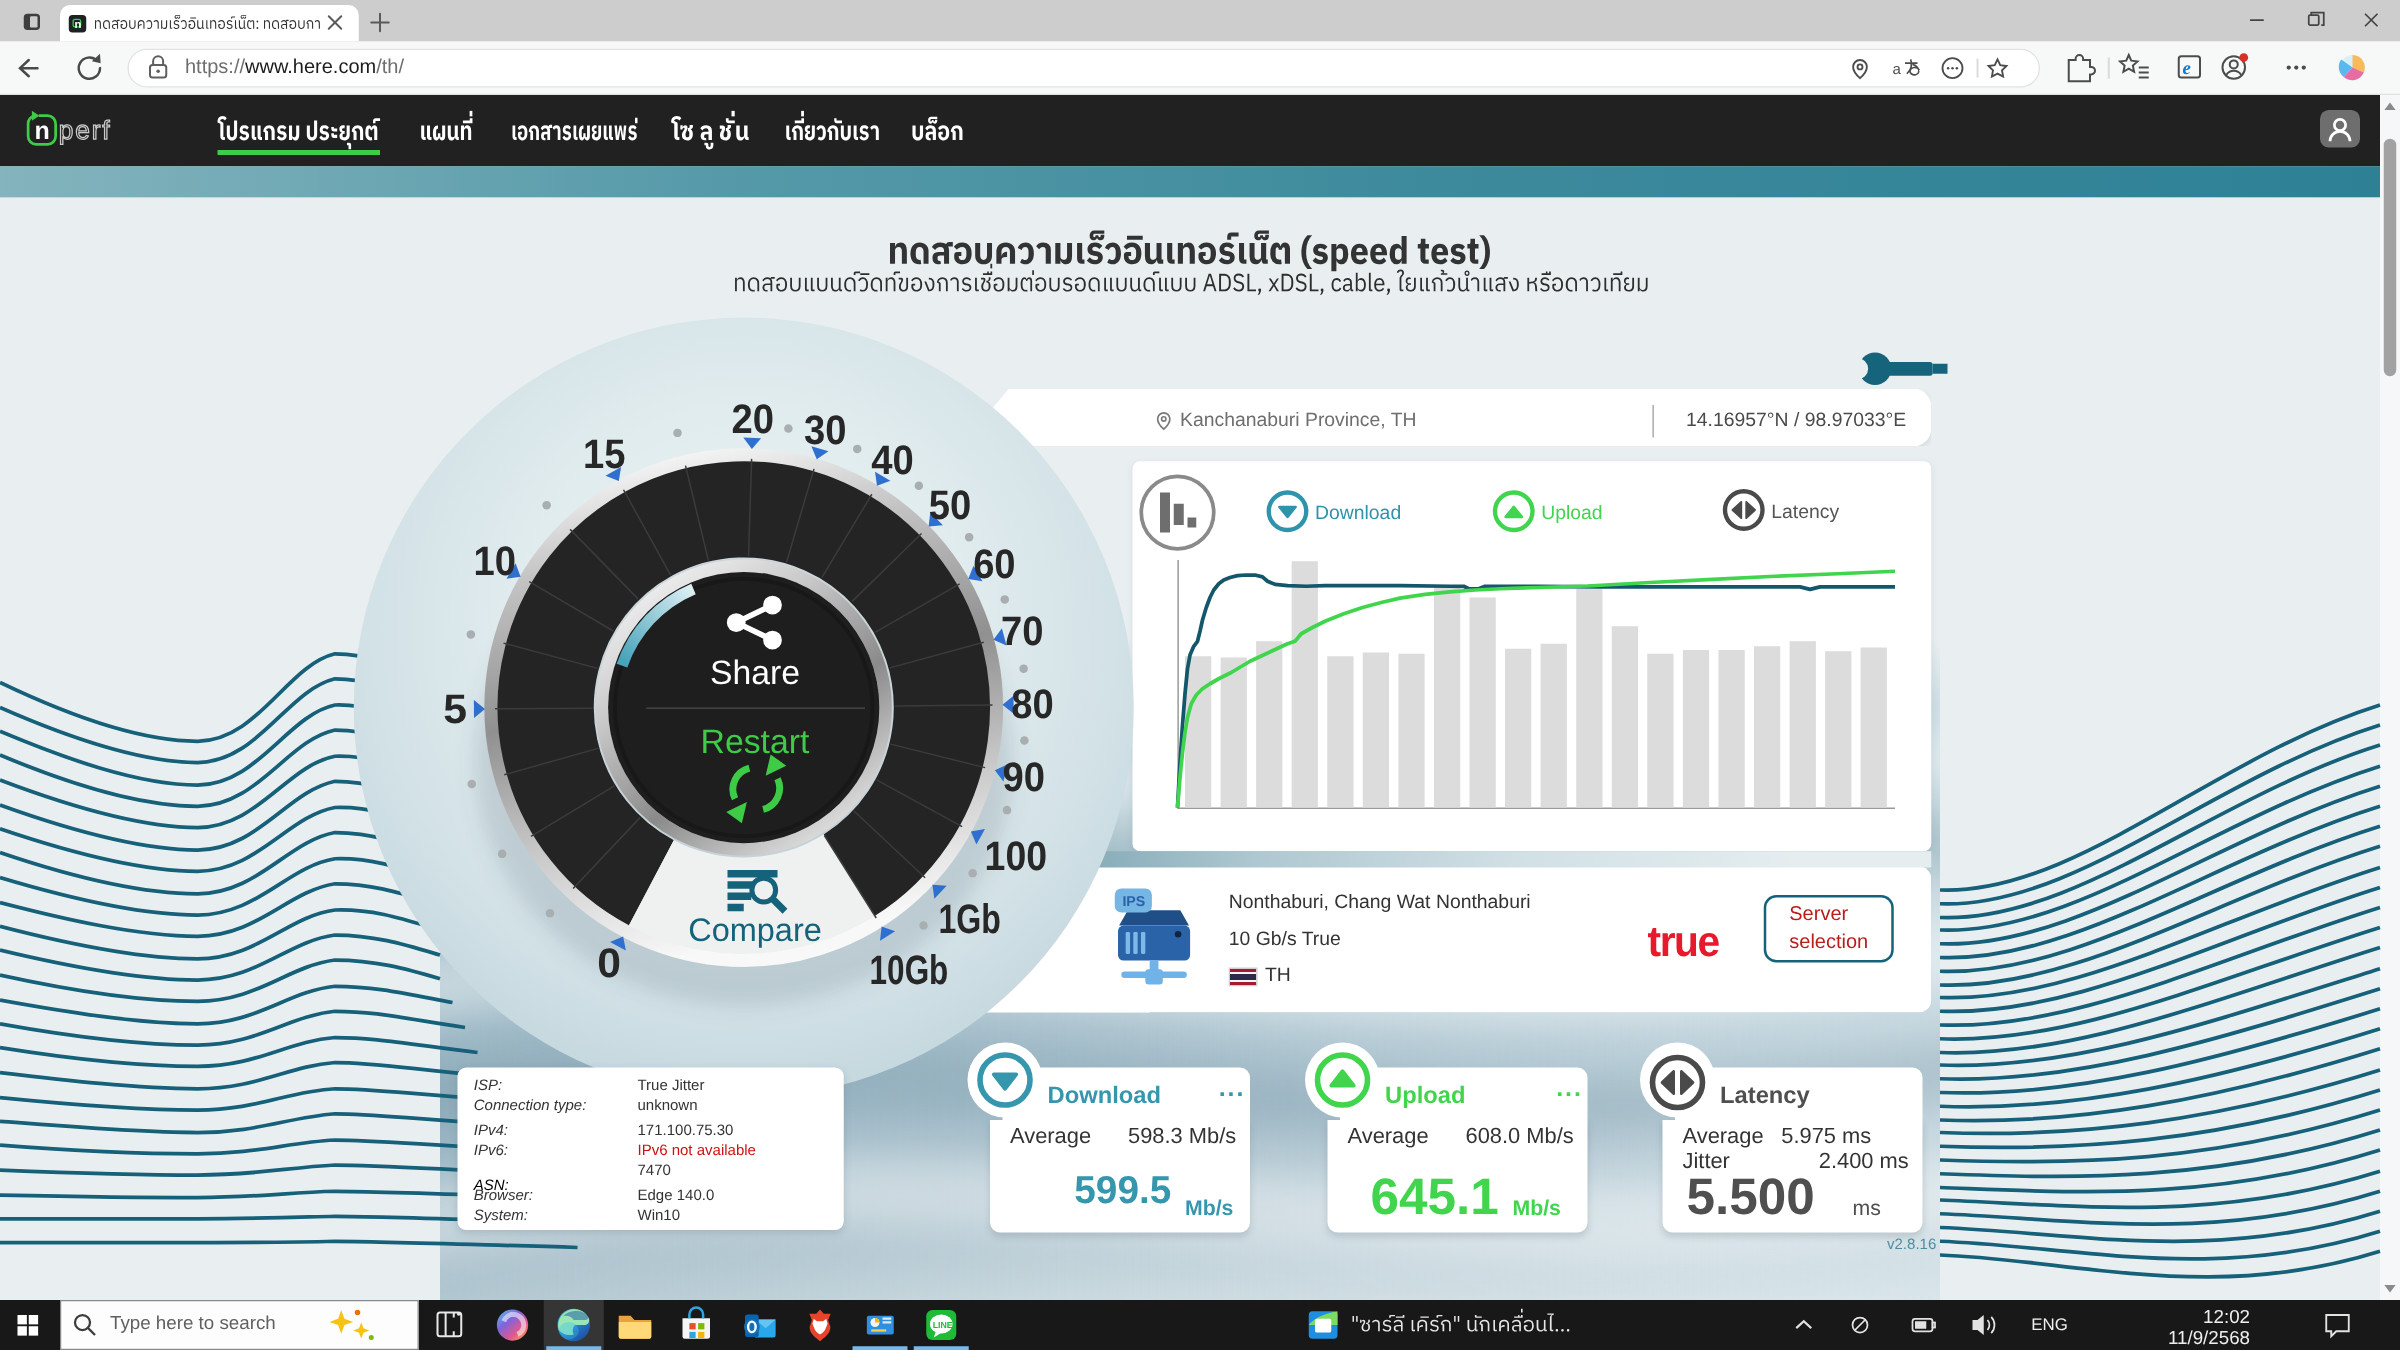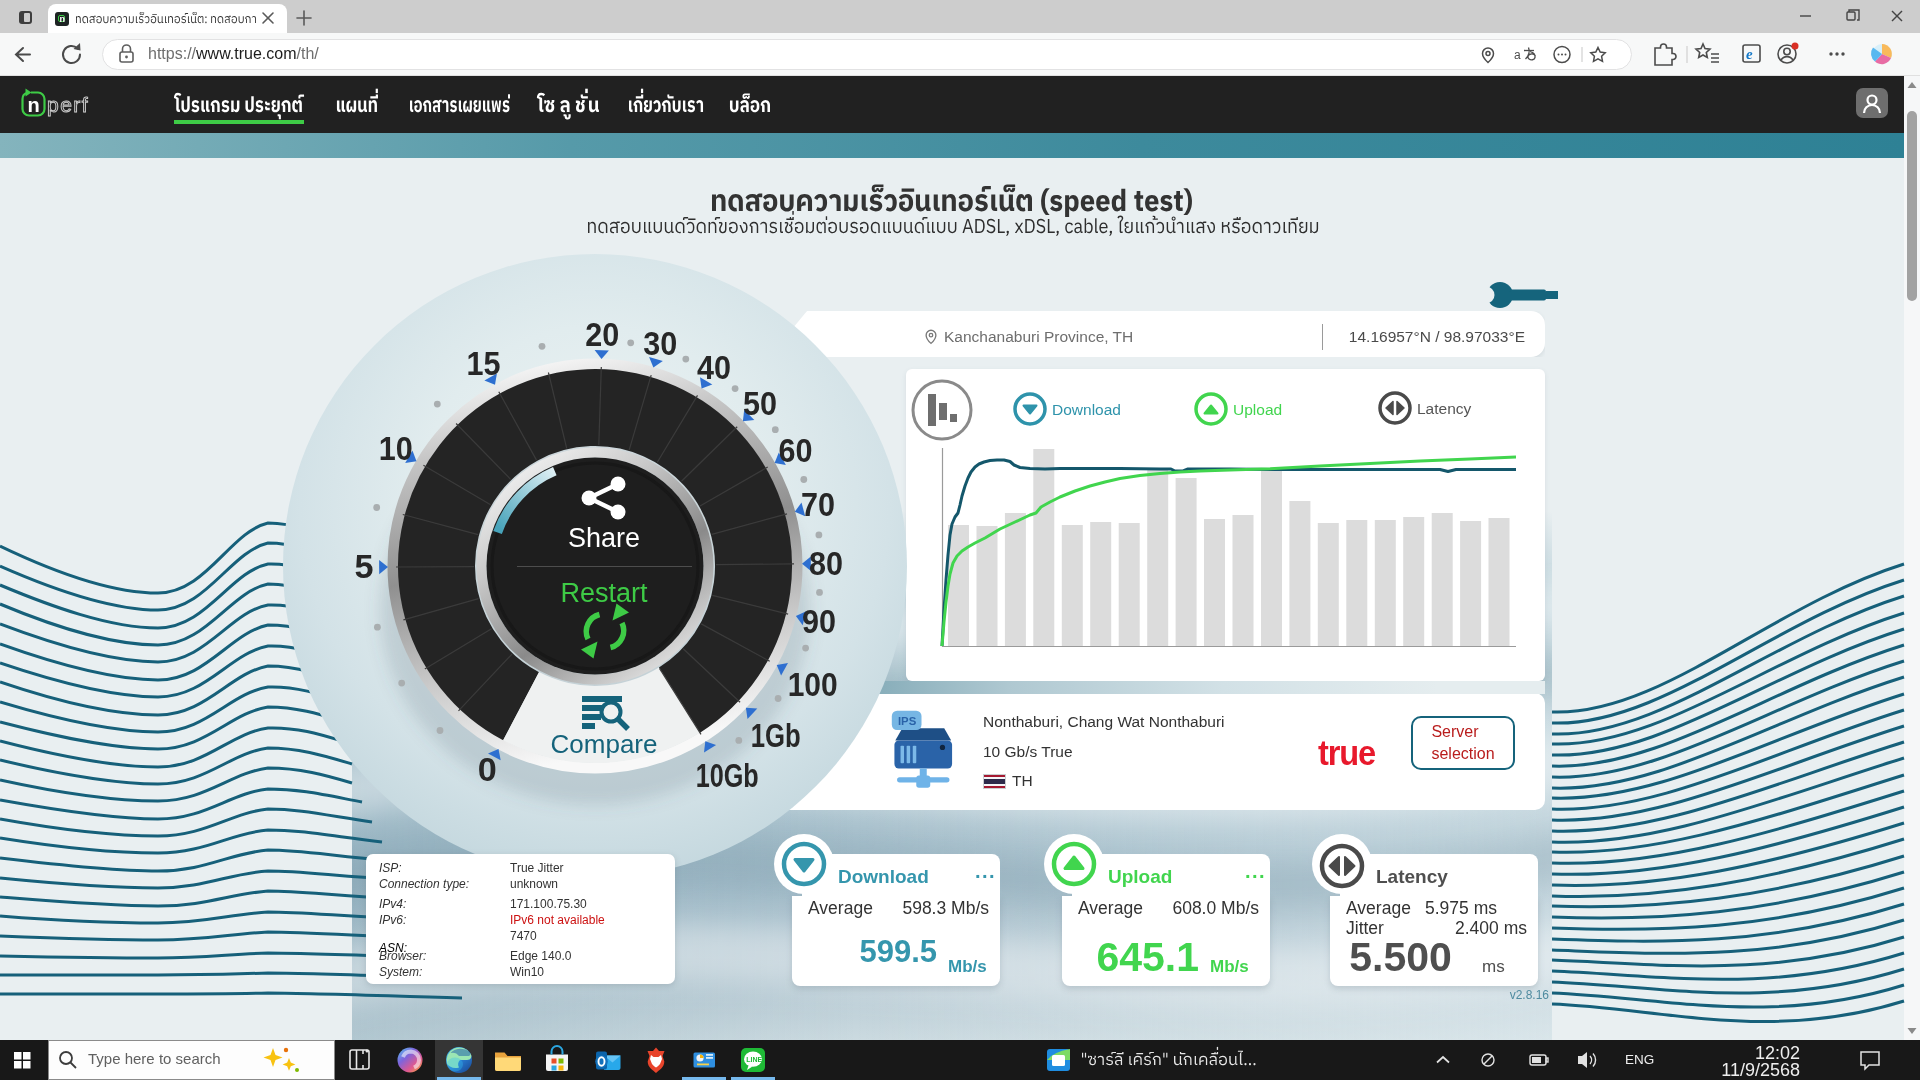--- a/index.html
+++ b/index.html
@@ -39,21 +39,21 @@
     </g>
   </svg>
 <div class="abs" style="left:102px;top:39px;width:1530px;height:31px;background:#fff;border:1px solid #e2e2e3;border-radius:16px"></div>
 <svg class="abs" style="left:110px;top:39px" width="50" height="31" viewBox="0 0 50 31">
 <g stroke="#5f5f5f" stroke-width="1.6" fill="none">
 <rect x="10" y="13" width="13" height="10" rx="2"></rect>
       <path d="M12.5 13 v-3 a4 4 0 0 1 8 0 v3"></path>
 <circle cx="16.5" cy="18" r="1.4" fill="#5f5f5f" stroke="none"></circle>
     </g>
   </svg>
-<div class="abs" style="left:148px;top:45px;font-size:16px;color:#6e6e6e">https://<span style="color:#1c1c1c">www.true.com</span>/th/</div>
+<div class="abs" style="left:148px;top:45px;font-size:16px;color:#6e6e6e">https://<span style="color:#1c1c1c">www.here.com</span>/th/</div>
 <svg class="abs" style="left:1470px;top:39px" width="160" height="31" viewBox="0 0 160 31">
 <g stroke="#4c4c4c" stroke-width="1.5" fill="none">
 <path d="M18 9 a5.5 5.5 0 0 1 5.5 5.5 c0 4 -5.5 9 -5.5 9 s-5.5 -5 -5.5 -9 A5.5 5.5 0 0 1 18 9 Z"></path>
 <circle cx="18" cy="14.5" r="2"></circle>
 <text x="44" y="20" font-size="12" fill="#4c4c4c" stroke="none" font-family="Liberation Sans">a</text>
 <g stroke="#4c4c4c" stroke-width="1.3" fill="none">
         <line x1="54" y1="11.5" x2="64" y2="11.5"></line>
         <path d="M58.5 8.5 c1.5 4 .5 8 -3 11.5 M60 12.5 c3.5 1 5.5 3.5 5 6 c-.5 2.5 -4 3 -6 1.5 c-2 -1.5 -1 -4.5 2 -5 c2 -.4 3.5 .5 4.5 2"></path>
       </g>
 <circle cx="92" cy="15.5" r="8"></circle>
@@ -545,21 +545,21 @@
 <circle cx="10" cy="12" r="6"></circle>
       <path d="M6 16 l8 -8"></path>
 <rect x="52" y="7" width="16" height="10" rx="2"></rect>
       <rect x="68" y="10" width="2" height="4"></rect>
       <rect x="54" y="9" width="9" height="6" fill="#e2e2e2" stroke="none"></rect>
 <path d="M100 8 v8 h4 l5 4 v-16 l-5 4 Z" fill="#e2e2e2" stroke="none"></path>
 <path d="M112 8 a6 6 0 0 1 0 8 M115 5.5 a9.5 9.5 0 0 1 0 13"></path>
 </g>
   </svg>
 <div class="abs" style="left:1625px;top:1052px;color:#eee;font-size:13.5px">ENG</div>
-<div class="abs" style="left:1700px;top:1045px;width:100px;text-align:right;color:#eee;font-size:18px;line-height:17px">12:02<br>11/9/2568</div>
+<div class="abs" style="left:1700px;top:1045px;width:100px;text-align:right;color:#eee;font-size:15px;line-height:17px">12:02<br>11/9/2568</div>
 <svg class="abs" style="left:1855px;top:1048px" width="30" height="24" viewBox="0 0 30 24">
 <path d="M6 4 h18 v13 h-10 l-4 4 v-4 h-4 Z" fill="none" stroke="#e2e2e2" stroke-width="1.5"></path>
   </svg>
 <svg class="abs" style="left:0px;top:0px;pointer-events:none" width="1920" height="1080">
     <g transform="translate(710.1,211.0) scale(0.9119,1)">
       <path d="M2.1 -16.6 L6.5 -16.6 L6.5 -13.8 L6.7 -13.8 Q6.9 -14.5 7.3 -15.0 Q7.6 -15.6 8.2 -16.0 Q8.8 -16.5 9.6 -16.7 Q10.4 -17.0 11.5 -17.0 Q14.2 -17.0 15.6 -15.3 Q16.9 -13.6 16.9 -10.4 L16.9 0.0 L12.5 0.0 L12.5 -10.0 Q12.5 -11.7 11.8 -12.5 Q11.2 -13.4 9.7 -13.4 Q9.1 -13.4 8.5 -13.2 Q7.9 -13.0 7.5 -12.7 Q7.0 -12.4 6.8 -11.9 Q6.5 -11.4 6.5 -10.8 L6.5 0.0 L2.1 0.0 L2.1 -16.6 Z M27.4 0.4 Q25.7 0.4 24.3 -0.2 Q22.9 -0.8 22.0 -1.9 Q21.0 -3.1 20.5 -4.7 Q20.0 -6.3 20.0 -8.3 Q20.0 -10.3 20.6 -11.9 Q21.1 -13.5 22.2 -14.6 Q23.3 -15.8 24.8 -16.4 Q26.3 -17.0 28.1 -17.0 Q29.9 -17.0 31.3 -16.5 Q32.8 -16.0 33.8 -15.1 Q34.8 -14.1 35.4 -12.8 Q35.9 -11.5 35.9 -9.8 L35.9 0.0 L31.5 0.0 L31.5 -9.6 Q31.5 -11.5 30.6 -12.5 Q29.7 -13.5 28.1 -13.5 Q26.5 -13.5 25.6 -12.4 Q24.7 -11.3 24.7 -9.4 L24.7 -7.2 Q24.7 -3.1 28.0 -3.1 Q28.3 -3.1 28.5 -3.2 Q28.7 -3.2 28.9 -3.2 L29.5 0.2 Q29.0 0.3 28.4 0.3 Q27.8 0.4 27.4 0.4 Z M44.5 0.3 Q42.1 0.3 40.7 -0.9 Q39.3 -2.1 39.3 -4.6 Q39.3 -6.9 40.6 -8.2 Q42.0 -9.5 44.5 -9.5 L49.5 -9.5 L49.5 -10.4 Q49.5 -11.9 48.7 -12.7 Q47.9 -13.5 46.1 -13.5 Q45.2 -13.5 44.5 -13.3 Q43.9 -13.0 43.3 -12.7 Q42.8 -12.4 42.4 -11.9 Q42.0 -11.5 41.6 -11.0 L38.8 -13.5 Q40.0 -15.1 41.7 -16.0 Q43.4 -17.0 46.4 -17.0 Q49.5 -17.0 51.4 -15.8 Q51.6 -16.6 52.3 -17.1 Q52.9 -17.5 53.9 -17.5 L57.2 -17.5 L57.2 -13.8 L53.2 -13.8 L53.2 -13.7 Q53.9 -12.4 53.9 -10.5 L53.9 0.0 L49.5 0.0 L49.5 -6.7 L46.1 -6.7 Q43.8 -6.7 43.8 -4.8 L43.8 -4.3 Q43.8 -3.3 44.2 -2.8 Q44.7 -2.2 45.7 -2.2 Q45.8 -2.2 46.0 -2.2 Q46.2 -2.2 46.4 -2.3 L46.7 0.1 Q46.5 0.1 46.3 0.2 Q46.0 0.2 45.7 0.3 Q45.4 0.3 45.1 0.3 Q44.8 0.3 44.5 0.3 Z M65.7 0.4 Q64.1 0.4 62.8 -0.1 Q61.4 -0.5 60.5 -1.3 Q59.5 -2.0 58.9 -3.1 Q58.4 -4.1 58.4 -5.4 L58.4 -6.9 Q58.4 -8.1 59.1 -8.8 Q59.7 -9.5 61.1 -9.5 L64.7 -9.5 L64.7 -6.3 L62.4 -6.3 L62.4 -5.8 Q62.4 -4.4 63.3 -3.7 Q64.2 -3.0 65.9 -3.0 Q67.4 -3.0 68.2 -4.1 Q69.1 -5.1 69.1 -6.9 L69.1 -9.7 Q69.1 -11.5 68.1 -12.5 Q67.1 -13.5 65.4 -13.5 Q64.6 -13.5 63.8 -13.3 Q63.1 -13.0 62.5 -12.7 Q61.9 -12.4 61.5 -12.0 Q61.0 -11.6 60.8 -11.2 L58.1 -13.6 Q59.0 -15.0 60.9 -16.0 Q62.8 -17.0 65.6 -17.0 Q67.5 -17.0 69.0 -16.4 Q70.5 -15.8 71.5 -14.7 Q72.6 -13.6 73.2 -12.0 Q73.7 -10.3 73.7 -8.3 Q73.7 -6.3 73.2 -4.7 Q72.6 -3.1 71.6 -1.9 Q70.6 -0.8 69.1 -0.2 Q67.6 0.4 65.7 0.4 Z M84.2 0.4 Q82.5 0.4 81.1 -0.1 Q79.7 -0.6 78.8 -1.5 Q77.8 -2.3 77.3 -3.6 Q76.8 -4.9 76.8 -6.4 L76.8 -16.6 L81.2 -16.6 L81.2 -6.6 Q81.2 -5.0 82.0 -4.0 Q82.8 -3.1 84.2 -3.1 Q85.6 -3.1 86.4 -4.0 Q87.2 -5.0 87.2 -6.6 L87.2 -16.6 L91.6 -16.6 L91.6 -6.4 Q91.6 -4.9 91.1 -3.6 Q90.6 -2.3 89.7 -1.5 Q88.7 -0.6 87.3 -0.1 Q85.9 0.4 84.2 0.4 Z M95.4 -9.9 Q95.4 -11.5 96.0 -12.8 Q96.6 -14.1 97.6 -15.1 Q98.7 -16.0 100.2 -16.5 Q101.7 -17.0 103.6 -17.0 Q105.5 -17.0 107.0 -16.5 Q108.5 -16.0 109.6 -15.1 Q110.6 -14.1 111.2 -12.8 Q111.8 -11.5 111.8 -9.9 L111.8 0.0 L107.3 0.0 L107.3 -9.7 Q107.3 -11.5 106.3 -12.5 Q105.3 -13.5 103.6 -13.5 Q101.9 -13.5 100.9 -12.5 Q99.9 -11.5 99.9 -9.7 L99.9 -6.1 L100.0 -6.1 Q100.1 -6.8 100.4 -7.4 Q100.7 -8.0 101.2 -8.5 Q101.7 -9.0 102.4 -9.3 Q103.1 -9.6 104.0 -9.6 L104.8 -9.6 L104.8 -5.4 L103.7 -5.4 Q101.8 -5.4 100.8 -4.9 Q99.9 -4.4 99.9 -3.0 L99.9 0.0 L95.4 0.0 L95.4 -9.9 Z M121.0 0.4 Q119.6 0.4 118.3 0.0 Q117.1 -0.3 116.2 -1.0 L117.8 -4.1 Q118.3 -3.8 119.0 -3.5 Q119.7 -3.1 120.7 -3.1 Q122.2 -3.1 122.9 -4.1 Q123.6 -5.1 123.6 -6.8 L123.6 -9.8 Q123.6 -11.5 122.9 -12.5 Q122.2 -13.5 120.8 -13.5 Q119.5 -13.5 118.7 -12.8 Q118.0 -12.1 117.7 -11.1 L114.1 -12.7 Q114.9 -14.7 116.6 -15.8 Q118.4 -17.0 121.0 -17.0 Q122.7 -17.0 124.1 -16.4 Q125.5 -15.8 126.4 -14.6 Q127.3 -13.5 127.8 -11.9 Q128.3 -10.3 128.3 -8.3 Q128.3 -6.4 127.8 -4.7 Q127.3 -3.1 126.4 -2.0 Q125.5 -0.9 124.1 -0.3 Q122.7 0.4 121.0 0.4 Z M138.7 -11.0 Q138.7 -12.2 138.1 -12.8 Q137.6 -13.5 136.2 -13.5 Q134.9 -13.5 134.2 -12.9 Q133.4 -12.4 132.9 -11.6 L130.3 -14.0 Q131.2 -15.4 132.6 -16.2 Q134.1 -17.0 136.5 -17.0 Q139.8 -17.0 141.5 -15.5 Q143.2 -14.0 143.2 -11.2 L143.2 0.0 L138.7 0.0 L138.7 -11.0 Z M156.5 0.4 Q155.4 0.4 154.6 0.1 Q153.8 -0.2 153.3 -0.6 Q152.7 -1.1 152.3 -1.6 Q151.9 -2.2 151.7 -2.8 L151.6 -2.8 L151.6 0.0 L147.1 0.0 L147.1 -16.6 L151.6 -16.6 L151.6 -5.8 Q151.6 -5.2 151.8 -4.7 Q152.1 -4.2 152.5 -3.9 Q153.0 -3.6 153.5 -3.4 Q154.1 -3.2 154.6 -3.2 Q155.5 -3.2 156.0 -3.5 Q156.6 -3.8 156.9 -4.2 Q157.2 -4.7 157.3 -5.3 Q157.4 -5.9 157.4 -6.6 L157.4 -16.6 L161.8 -16.6 L161.8 -6.2 Q161.8 -3.0 160.5 -1.3 Q159.1 0.4 156.5 0.4 Z M170.6 0.0 Q168.4 0.0 167.3 -1.1 Q166.2 -2.2 166.2 -4.3 L166.2 -16.6 L170.7 -16.6 L170.7 -3.4 L172.7 -3.4 L172.7 0.0 L170.6 0.0 Z M181.7 0.4 Q179.3 0.4 177.7 -0.4 Q176.0 -1.2 174.7 -2.6 L177.4 -5.2 Q178.3 -4.2 179.4 -3.6 Q180.5 -3.1 181.9 -3.1 Q183.3 -3.1 184.0 -3.5 Q184.6 -4.0 184.6 -4.7 Q184.6 -5.5 184.1 -5.8 Q183.6 -6.1 182.7 -6.3 L181.0 -6.5 Q178.3 -6.8 176.8 -8.1 Q175.3 -9.3 175.3 -11.6 Q175.3 -12.8 175.8 -13.8 Q176.3 -14.8 177.1 -15.5 Q178.0 -16.2 179.2 -16.6 Q180.4 -17.0 181.8 -17.0 Q183.0 -17.0 184.0 -16.8 Q184.9 -16.6 185.7 -16.3 Q186.5 -16.0 187.2 -15.5 Q187.8 -15.0 188.5 -14.4 L185.8 -11.8 Q185.1 -12.6 184.1 -13.1 Q183.0 -13.6 181.9 -13.6 Q180.7 -13.6 180.1 -13.1 Q179.5 -12.7 179.5 -11.9 Q179.5 -11.2 180.0 -10.8 Q180.4 -10.3 181.6 -10.2 L183.3 -10.0 Q184.6 -9.8 185.6 -9.4 Q186.6 -9.1 187.3 -8.5 Q188.0 -7.9 188.4 -7.0 Q188.8 -6.2 188.8 -5.0 Q188.8 -3.9 188.2 -2.9 Q187.7 -1.9 186.8 -1.2 Q185.9 -0.4 184.6 -0.0 Q183.3 0.4 181.7 0.4 Z M180.6 -18.8 Q179.0 -18.8 178.1 -19.8 Q177.2 -20.8 177.2 -22.5 Q177.2 -24.4 178.3 -25.5 Q179.4 -26.6 181.4 -26.6 L190.1 -26.6 L190.1 -24.0 L181.5 -24.0 Q181.0 -24.0 180.7 -23.6 Q180.4 -23.2 180.4 -22.6 Q180.4 -22.0 180.6 -21.6 Q180.9 -21.3 181.4 -21.3 Q181.7 -21.3 181.9 -21.4 Q182.1 -21.6 182.2 -21.8 Q182.3 -22.1 182.4 -22.3 Q182.4 -22.6 182.4 -22.9 L184.8 -22.9 Q184.8 -22.3 185.1 -21.8 Q185.3 -21.3 185.9 -21.3 Q186.3 -21.3 186.6 -21.6 Q186.9 -21.9 186.9 -22.5 L186.9 -23.3 L190.1 -23.3 L190.1 -22.2 Q190.1 -20.6 189.2 -19.7 Q188.3 -18.8 186.7 -18.8 Q186.3 -18.8 185.8 -18.9 Q185.4 -19.0 185.0 -19.2 Q184.6 -19.4 184.2 -19.8 Q183.9 -20.2 183.7 -20.7 L183.6 -20.7 Q183.2 -19.6 182.4 -19.2 Q181.6 -18.8 180.6 -18.8 Z M197.4 0.4 Q196.0 0.4 194.8 0.0 Q193.6 -0.3 192.6 -1.0 L194.3 -4.1 Q194.8 -3.8 195.4 -3.5 Q196.1 -3.1 197.2 -3.1 Q198.6 -3.1 199.3 -4.1 Q200.1 -5.1 200.1 -6.8 L200.1 -9.8 Q200.1 -11.5 199.3 -12.5 Q198.6 -13.5 197.2 -13.5 Q195.9 -13.5 195.2 -12.8 Q194.4 -12.1 194.2 -11.1 L190.6 -12.7 Q191.3 -14.7 193.1 -15.8 Q194.8 -17.0 197.4 -17.0 Q199.2 -17.0 200.5 -16.4 Q201.9 -15.8 202.8 -14.6 Q203.8 -13.5 204.2 -11.9 Q204.7 -10.3 204.7 -8.3 Q204.7 -6.4 204.2 -4.7 Q203.8 -3.1 202.8 -2.0 Q201.9 -0.9 200.5 -0.3 Q199.2 0.4 197.4 0.4 Z M214.6 0.4 Q213.1 0.4 211.7 -0.1 Q210.4 -0.5 209.4 -1.3 Q208.4 -2.0 207.9 -3.1 Q207.3 -4.1 207.3 -5.4 L207.3 -6.9 Q207.3 -8.1 208.0 -8.8 Q208.6 -9.5 210.0 -9.5 L213.6 -9.5 L213.6 -6.3 L211.3 -6.3 L211.3 -5.8 Q211.3 -4.4 212.2 -3.7 Q213.1 -3.0 214.8 -3.0 Q216.3 -3.0 217.2 -4.1 Q218.0 -5.1 218.0 -6.9 L218.0 -9.7 Q218.0 -11.5 217.0 -12.5 Q216.1 -13.5 214.3 -13.5 Q213.5 -13.5 212.7 -13.3 Q212.0 -13.0 211.4 -12.7 Q210.8 -12.4 210.4 -12.0 Q210.0 -11.6 209.7 -11.2 L207.0 -13.6 Q208.0 -15.0 209.8 -16.0 Q211.7 -17.0 214.5 -17.0 Q216.4 -17.0 217.9 -16.4 Q219.4 -15.8 220.5 -14.7 Q221.5 -13.6 222.1 -12.0 Q222.6 -10.3 222.6 -8.3 Q222.6 -6.3 222.1 -4.7 Q221.5 -3.1 220.5 -1.9 Q219.5 -0.8 218.0 -0.2 Q216.5 0.4 214.6 0.4 Z M210.0 -22.4 L223.8 -22.4 L223.8 -19.2 L210.0 -19.2 L210.0 -22.4 Z M231.0 0.4 Q228.4 0.4 227.1 -1.3 Q225.7 -3.0 225.7 -6.2 L225.7 -16.6 L230.2 -16.6 L230.2 -6.6 Q230.2 -5.8 230.3 -5.2 Q230.4 -4.6 230.7 -4.2 Q231.0 -3.8 231.5 -3.5 Q232.1 -3.2 232.8 -3.2 Q233.4 -3.2 233.9 -3.4 Q234.5 -3.6 234.9 -3.9 Q235.3 -4.2 235.6 -4.7 Q235.9 -5.2 235.9 -5.8 L235.9 -16.6 L240.3 -16.6 L240.3 -3.4 L241.8 -3.4 L241.8 0.0 L239.1 0.0 Q236.4 0.0 236.3 -3.1 L236.1 -3.1 Q235.9 -2.4 235.5 -1.8 Q235.1 -1.2 234.4 -0.7 Q233.8 -0.2 233.0 0.1 Q232.1 0.4 231.0 0.4 Z M249.7 0.0 Q247.4 0.0 246.3 -1.1 Q245.2 -2.2 245.2 -4.3 L245.2 -16.6 L249.7 -16.6 L249.7 -3.4 L251.8 -3.4 L251.8 0.0 L249.7 0.0 Z M254.6 -16.6 L259.1 -16.6 L259.1 -13.8 L259.2 -13.8 Q259.4 -14.5 259.8 -15.0 Q260.2 -15.6 260.8 -16.0 Q261.4 -16.5 262.2 -16.7 Q263.0 -17.0 264.1 -17.0 Q266.7 -17.0 268.1 -15.3 Q269.5 -13.6 269.5 -10.4 L269.5 0.0 L265.0 0.0 L265.0 -10.0 Q265.0 -11.7 264.4 -12.5 Q263.7 -13.4 262.2 -13.4 Q261.6 -13.4 261.0 -13.2 Q260.5 -13.0 260.0 -12.7 Q259.6 -12.4 259.3 -11.9 Q259.1 -11.4 259.1 -10.8 L259.1 0.0 L254.6 0.0 L254.6 -16.6 Z M280.1 0.4 Q278.5 0.4 277.1 -0.1 Q275.8 -0.5 274.8 -1.3 Q273.8 -2.0 273.3 -3.1 Q272.7 -4.1 272.7 -5.4 L272.7 -6.9 Q272.7 -8.1 273.4 -8.8 Q274.1 -9.5 275.4 -9.5 L279.0 -9.5 L279.0 -6.3 L276.7 -6.3 L276.7 -5.8 Q276.7 -4.4 277.6 -3.7 Q278.5 -3.0 280.2 -3.0 Q281.8 -3.0 282.6 -4.1 Q283.4 -5.1 283.4 -6.9 L283.4 -9.7 Q283.4 -11.5 282.4 -12.5 Q281.5 -13.5 279.7 -13.5 Q278.9 -13.5 278.2 -13.3 Q277.4 -13.0 276.9 -12.7 Q276.3 -12.4 275.8 -12.0 Q275.4 -11.6 275.2 -11.2 L272.5 -13.6 Q273.4 -15.0 275.3 -16.0 Q277.1 -17.0 279.9 -17.0 Q281.8 -17.0 283.3 -16.4 Q284.8 -15.8 285.9 -14.7 Q286.9 -13.6 287.5 -12.0 Q288.1 -10.3 288.1 -8.3 Q288.1 -6.3 287.5 -4.7 Q287.0 -3.1 285.9 -1.9 Q284.9 -0.8 283.4 -0.2 Q281.9 0.4 280.1 0.4 Z M297.5 0.4 Q295.1 0.4 293.4 -0.4 Q291.7 -1.2 290.5 -2.6 L293.2 -5.2 Q294.0 -4.2 295.2 -3.6 Q296.3 -3.1 297.7 -3.1 Q299.1 -3.1 299.7 -3.5 Q300.3 -4.0 300.3 -4.7 Q300.3 -5.5 299.8 -5.8 Q299.3 -6.1 298.4 -6.3 L296.7 -6.5 Q294.0 -6.8 292.5 -8.1 Q291.1 -9.3 291.1 -11.6 Q291.1 -12.8 291.6 -13.8 Q292.0 -14.8 292.9 -15.5 Q293.7 -16.2 294.9 -16.6 Q296.1 -17.0 297.5 -17.0 Q298.7 -17.0 299.7 -16.8 Q300.7 -16.6 301.5 -16.3 Q302.2 -16.0 302.9 -15.5 Q303.6 -15.0 304.2 -14.4 L301.6 -11.8 Q300.9 -12.6 299.8 -13.1 Q298.8 -13.6 297.6 -13.6 Q296.4 -13.6 295.8 -13.1 Q295.3 -12.7 295.3 -11.9 Q295.3 -11.2 295.7 -10.8 Q296.2 -10.3 297.3 -10.2 L299.0 -10.0 Q300.3 -9.8 301.3 -9.4 Q302.3 -9.1 303.0 -8.5 Q303.7 -7.9 304.1 -7.0 Q304.5 -6.2 304.5 -5.0 Q304.5 -3.9 304.0 -2.9 Q303.5 -1.9 302.6 -1.2 Q301.6 -0.4 300.3 -0.0 Q299.0 0.4 297.5 0.4 Z M297.9 -21.6 Q297.9 -23.3 298.8 -24.2 Q299.8 -25.1 301.7 -25.1 L307.9 -25.1 L307.9 -21.8 L301.4 -21.8 L301.4 -19.2 L297.9 -19.2 L297.9 -21.6 Z M312.7 0.0 Q310.4 0.0 309.4 -1.1 Q308.3 -2.2 308.3 -4.3 L308.3 -16.6 L312.7 -16.6 L312.7 -3.4 L314.8 -3.4 L314.8 0.0 L312.7 0.0 Z M322.7 0.4 Q320.2 0.4 318.8 -1.3 Q317.5 -3.0 317.5 -6.2 L317.5 -16.6 L321.9 -16.6 L321.9 -6.6 Q321.9 -5.8 322.0 -5.2 Q322.2 -4.6 322.5 -4.2 Q322.8 -3.8 323.3 -3.5 Q323.8 -3.2 324.6 -3.2 Q325.1 -3.2 325.7 -3.4 Q326.2 -3.6 326.7 -3.9 Q327.1 -4.2 327.4 -4.7 Q327.6 -5.2 327.6 -5.8 L327.6 -16.6 L332.1 -16.6 L332.1 -3.4 L333.5 -3.4 L333.5 0.0 L330.9 0.0 Q328.2 0.0 328.1 -3.1 L327.9 -3.1 Q327.6 -2.4 327.2 -1.8 Q326.8 -1.2 326.2 -0.7 Q325.6 -0.2 324.7 0.1 Q323.9 0.4 322.7 0.4 Z M325.0 -18.8 Q323.5 -18.8 322.5 -19.8 Q321.6 -20.8 321.6 -22.5 Q321.6 -24.4 322.7 -25.5 Q323.9 -26.6 325.9 -26.6 L334.5 -26.6 L334.5 -24.0 L326.0 -24.0 Q325.4 -24.0 325.1 -23.6 Q324.8 -23.2 324.8 -22.6 Q324.8 -22.0 325.1 -21.6 Q325.3 -21.3 325.8 -21.3 Q326.2 -21.3 326.4 -21.4 Q326.6 -21.6 326.7 -21.8 Q326.8 -22.1 326.8 -22.3 Q326.9 -22.6 326.9 -22.9 L329.2 -22.9 Q329.3 -22.3 329.5 -21.8 Q329.8 -21.3 330.4 -21.3 Q330.8 -21.3 331.0 -21.6 Q331.3 -21.9 331.3 -22.5 L331.3 -23.3 L334.5 -23.3 L334.5 -22.2 Q334.5 -20.6 333.6 -19.7 Q332.7 -18.8 331.1 -18.8 Q330.7 -18.8 330.3 -18.9 Q329.8 -19.0 329.4 -19.2 Q329.0 -19.4 328.7 -19.8 Q328.3 -20.2 328.2 -20.7 L328.0 -20.7 Q327.7 -19.6 326.9 -19.2 Q326.0 -18.8 325.0 -18.8 Z M343.5 0.4 Q339.8 0.4 337.7 -1.8 Q335.7 -4.0 335.7 -8.4 Q335.7 -12.6 337.1 -14.8 Q338.4 -17.0 341.0 -17.0 Q342.5 -17.0 343.4 -16.2 Q344.3 -15.4 344.6 -14.0 L344.8 -14.0 Q345.0 -15.4 346.1 -16.2 Q347.1 -17.0 348.8 -17.0 Q350.6 -17.0 351.8 -15.7 Q353.0 -14.4 353.0 -12.2 L353.0 0.0 L348.5 0.0 L348.5 -11.5 Q348.5 -12.4 348.2 -12.9 Q347.9 -13.3 347.3 -13.3 Q346.6 -13.3 346.3 -12.7 Q346.0 -12.1 345.9 -11.2 L343.2 -11.2 Q343.1 -12.1 342.8 -12.7 Q342.6 -13.3 341.9 -13.3 Q341.1 -13.3 340.7 -12.5 Q340.4 -11.7 340.4 -10.1 L340.4 -6.9 Q340.4 -6.1 340.6 -5.4 Q340.7 -4.7 341.2 -4.3 Q341.6 -3.8 342.3 -3.6 Q343.1 -3.3 344.2 -3.3 Q344.7 -3.3 345.2 -3.4 L345.7 0.1 Q345.4 0.2 344.7 0.3 Q344.0 0.4 343.5 0.4 Z M363.0 -9.4 Q363.0 -11.5 363.4 -13.5 Q363.8 -15.5 364.5 -17.3 Q365.2 -19.0 366.2 -20.4 Q367.1 -21.8 368.3 -22.8 L372.4 -22.8 Q370.0 -20.6 368.6 -17.4 Q367.2 -14.2 367.2 -10.4 L367.2 -8.3 Q367.2 -4.3 368.6 -1.2 Q370.0 1.9 372.4 4.1 L368.2 4.1 Q367.2 3.2 366.2 1.8 Q365.2 0.4 364.5 -1.4 Q363.8 -3.1 363.4 -5.1 Q363.0 -7.2 363.0 -9.4 Z M379.5 0.4 Q377.2 0.4 375.6 -0.4 Q374.1 -1.1 372.8 -2.5 L375.4 -5.1 Q376.3 -4.2 377.3 -3.6 Q378.3 -3.1 379.6 -3.1 Q380.9 -3.1 381.4 -3.5 Q382.0 -3.9 382.0 -4.6 Q382.0 -5.7 380.4 -5.9 L378.7 -6.1 Q373.3 -6.8 373.3 -11.0 Q373.3 -12.1 373.8 -13.1 Q374.2 -14.0 375.0 -14.7 Q375.8 -15.4 376.9 -15.7 Q378.1 -16.1 379.5 -16.1 Q380.7 -16.1 381.6 -15.9 Q382.6 -15.8 383.3 -15.5 Q384.1 -15.1 384.7 -14.7 Q385.3 -14.2 385.9 -13.7 L383.3 -11.0 Q382.6 -11.8 381.6 -12.2 Q380.7 -12.7 379.7 -12.7 Q378.6 -12.7 378.1 -12.3 Q377.6 -11.9 377.6 -11.3 Q377.6 -10.7 378.0 -10.4 Q378.3 -10.0 379.3 -9.9 L381.0 -9.6 Q386.2 -8.9 386.2 -4.9 Q386.2 -3.8 385.7 -2.8 Q385.3 -1.8 384.4 -1.1 Q383.5 -0.4 382.2 -0.0 Q381.0 0.4 379.5 0.4 Z M389.3 -15.8 L393.7 -15.8 L393.7 -13.1 L393.8 -13.1 Q394.2 -14.4 395.4 -15.3 Q396.5 -16.1 398.1 -16.1 Q401.1 -16.1 402.6 -14.0 Q404.1 -11.9 404.1 -7.9 Q404.1 -3.9 402.6 -1.8 Q401.1 0.4 398.1 0.4 Q397.3 0.4 396.6 0.1 Q395.9 -0.1 395.4 -0.5 Q394.8 -0.9 394.4 -1.5 Q394.0 -2.0 393.8 -2.6 L393.7 -2.6 L393.7 6.0 L389.3 6.0 L389.3 -15.8 Z M396.6 -3.2 Q397.9 -3.2 398.7 -4.1 Q399.5 -5.0 399.5 -6.5 L399.5 -9.2 Q399.5 -10.7 398.7 -11.6 Q397.9 -12.5 396.6 -12.5 Q395.3 -12.5 394.5 -11.9 Q393.7 -11.3 393.7 -10.2 L393.7 -5.5 Q393.7 -4.5 394.5 -3.9 Q395.3 -3.2 396.6 -3.2 Z M414.1 0.4 Q412.3 0.4 410.8 -0.2 Q409.4 -0.8 408.5 -1.9 Q407.5 -2.9 407.0 -4.5 Q406.5 -6.0 406.5 -7.9 Q406.5 -9.8 407.0 -11.3 Q407.5 -12.8 408.4 -13.9 Q409.3 -14.9 410.7 -15.5 Q412.1 -16.1 413.9 -16.1 Q415.8 -16.1 417.2 -15.4 Q418.6 -14.8 419.5 -13.7 Q420.4 -12.6 420.8 -11.1 Q421.2 -9.7 421.2 -8.1 L421.2 -6.8 L411.1 -6.8 L411.1 -6.5 Q411.1 -5.0 411.9 -4.0 Q412.8 -3.1 414.6 -3.1 Q415.9 -3.1 416.8 -3.7 Q417.7 -4.2 418.4 -5.0 L420.7 -2.2 Q419.6 -1.0 417.9 -0.3 Q416.2 0.4 414.1 0.4 Z M414.0 -12.8 Q412.6 -12.8 411.9 -12.0 Q411.1 -11.1 411.1 -9.6 L411.1 -9.4 L416.6 -9.4 L416.6 -9.6 Q416.6 -11.1 416.0 -12.0 Q415.3 -12.8 414.0 -12.8 Z M430.9 0.4 Q429.1 0.4 427.7 -0.2 Q426.3 -0.8 425.3 -1.9 Q424.4 -2.9 423.9 -4.5 Q423.4 -6.0 423.4 -7.9 Q423.4 -9.8 423.8 -11.3 Q424.3 -12.8 425.3 -13.9 Q426.2 -14.9 427.6 -15.5 Q429.0 -16.1 430.7 -16.1 Q432.7 -16.1 434.1 -15.4 Q435.5 -14.8 436.4 -13.7 Q437.3 -12.6 437.7 -11.1 Q438.1 -9.7 438.1 -8.1 L438.1 -6.8 L428.0 -6.8 L428.0 -6.5 Q428.0 -5.0 428.8 -4.0 Q429.6 -3.1 431.4 -3.1 Q432.8 -3.1 433.7 -3.7 Q434.6 -4.2 435.3 -5.0 L437.5 -2.2 Q436.5 -1.0 434.8 -0.3 Q433.1 0.4 430.9 0.4 Z M430.8 -12.8 Q429.5 -12.8 428.7 -12.0 Q428.0 -11.1 428.0 -9.6 L428.0 -9.4 L433.5 -9.4 L433.5 -9.6 Q433.5 -11.1 432.8 -12.0 Q432.2 -12.8 430.8 -12.8 Z M450.9 -2.6 L450.7 -2.6 Q450.5 -2.0 450.2 -1.5 Q449.8 -0.9 449.2 -0.5 Q448.7 -0.1 447.9 0.1 Q447.2 0.4 446.5 0.4 Q443.5 0.4 442.0 -1.8 Q440.4 -3.9 440.4 -7.9 Q440.4 -11.9 442.0 -14.0 Q443.5 -16.1 446.5 -16.1 Q448.0 -16.1 449.2 -15.3 Q450.4 -14.4 450.7 -13.1 L450.9 -13.1 L450.9 -22.2 L455.3 -22.2 L455.3 0.0 L450.9 0.0 L450.9 -2.6 Z M448.0 -3.2 Q449.2 -3.2 450.0 -3.9 Q450.9 -4.5 450.9 -5.5 L450.9 -10.2 Q450.9 -11.3 450.0 -11.9 Q449.2 -12.5 448.0 -12.5 Q446.7 -12.5 445.9 -11.6 Q445.1 -10.7 445.1 -9.2 L445.1 -6.5 Q445.1 -5.0 445.9 -4.1 Q446.7 -3.2 448.0 -3.2 Z M472.0 0.0 Q469.7 0.0 468.6 -1.2 Q467.4 -2.3 467.4 -4.6 L467.4 -12.3 L465.1 -12.3 L465.1 -15.8 L466.3 -15.8 Q467.2 -15.8 467.5 -16.2 Q467.8 -16.6 467.8 -17.4 L467.8 -20.0 L471.8 -20.0 L471.8 -15.8 L474.9 -15.8 L474.9 -12.3 L471.8 -12.3 L471.8 -3.4 L474.7 -3.4 L474.7 0.0 L472.0 0.0 Z M484.6 0.4 Q482.8 0.4 481.4 -0.2 Q480.0 -0.8 479.0 -1.9 Q478.0 -2.9 477.5 -4.5 Q477.0 -6.0 477.0 -7.9 Q477.0 -9.8 477.5 -11.3 Q478.0 -12.8 478.9 -13.9 Q479.9 -14.9 481.3 -15.5 Q482.6 -16.1 484.4 -16.1 Q486.4 -16.1 487.8 -15.4 Q489.1 -14.8 490.0 -13.7 Q490.9 -12.6 491.3 -11.1 Q491.7 -9.7 491.7 -8.1 L491.7 -6.8 L481.6 -6.8 L481.6 -6.5 Q481.6 -5.0 482.5 -4.0 Q483.3 -3.1 485.1 -3.1 Q486.5 -3.1 487.3 -3.7 Q488.2 -4.2 489.0 -5.0 L491.2 -2.2 Q490.1 -1.0 488.4 -0.3 Q486.7 0.4 484.6 0.4 Z M484.5 -12.8 Q483.1 -12.8 482.4 -12.0 Q481.6 -11.1 481.6 -9.6 L481.6 -9.4 L487.1 -9.4 L487.1 -9.6 Q487.1 -11.1 486.5 -12.0 Q485.8 -12.8 484.5 -12.8 Z M500.2 0.4 Q497.9 0.4 496.4 -0.4 Q494.8 -1.1 493.6 -2.5 L496.2 -5.1 Q497.0 -4.2 498.1 -3.6 Q499.1 -3.1 500.4 -3.1 Q501.7 -3.1 502.2 -3.5 Q502.7 -3.9 502.7 -4.6 Q502.7 -5.7 501.1 -5.9 L499.4 -6.1 Q494.1 -6.8 494.1 -11.0 Q494.1 -12.1 494.5 -13.1 Q495.0 -14.0 495.8 -14.7 Q496.6 -15.4 497.7 -15.7 Q498.8 -16.1 500.2 -16.1 Q501.4 -16.1 502.4 -15.9 Q503.3 -15.8 504.1 -15.5 Q504.8 -15.1 505.4 -14.7 Q506.0 -14.2 506.6 -13.7 L504.1 -11.0 Q503.3 -11.8 502.4 -12.2 Q501.4 -12.7 500.5 -12.7 Q499.3 -12.7 498.8 -12.3 Q498.4 -11.9 498.4 -11.3 Q498.4 -10.7 498.7 -10.4 Q499.0 -10.0 500.0 -9.9 L501.8 -9.6 Q507.0 -8.9 507.0 -4.9 Q507.0 -3.8 506.5 -2.8 Q506.0 -1.8 505.1 -1.1 Q504.2 -0.4 503.0 -0.0 Q501.7 0.4 500.2 0.4 Z M515.5 0.0 Q513.2 0.0 512.0 -1.2 Q510.8 -2.3 510.8 -4.6 L510.8 -12.3 L508.6 -12.3 L508.6 -15.8 L509.7 -15.8 Q510.6 -15.8 511.0 -16.2 Q511.3 -16.6 511.3 -17.4 L511.3 -20.0 L515.3 -20.0 L515.3 -15.8 L518.4 -15.8 L518.4 -12.3 L515.3 -12.3 L515.3 -3.4 L518.2 -3.4 L518.2 0.0 L515.5 0.0 Z M528.4 -9.4 Q528.4 -7.2 528.0 -5.1 Q527.6 -3.1 526.9 -1.4 Q526.2 0.4 525.3 1.8 Q524.3 3.2 523.2 4.1 L519.0 4.1 Q521.4 1.9 522.8 -1.2 Q524.2 -4.3 524.2 -8.3 L524.2 -10.4 Q524.2 -14.2 522.9 -17.4 Q521.5 -20.6 519.0 -22.8 L523.2 -22.8 Q524.3 -21.8 525.3 -20.4 Q526.3 -19.0 526.9 -17.3 Q527.6 -15.5 528.0 -13.5 Q528.4 -11.5 528.4 -9.4 Z" fill="#333"></path>
     </g>
     <g transform="translate(586.5,233.0) scale(0.9023,1)">
       <path d="M1.7 -10.9 L3.3 -10.9 L3.3 -9.1 L3.4 -9.1 Q3.6 -9.5 3.8 -9.9 Q4.1 -10.3 4.5 -10.5 Q4.8 -10.8 5.4 -11.0 Q5.9 -11.2 6.6 -11.2 Q8.3 -11.2 9.3 -10.1 Q10.3 -9.0 10.3 -7.0 L10.3 0.0 L8.7 0.0 L8.7 -6.8 Q8.7 -9.8 6.1 -9.8 Q5.6 -9.8 5.1 -9.7 Q4.6 -9.5 4.2 -9.2 Q3.8 -9.0 3.5 -8.5 Q3.3 -8.1 3.3 -7.6 L3.3 0.0 L1.7 0.0 L1.7 -10.9 Z M17.8 0.2 Q16.7 0.2 15.8 -0.2 Q14.9 -0.6 14.3 -1.3 Q13.7 -2.0 13.4 -3.1 Q13.1 -4.1 13.1 -5.5 Q13.1 -6.7 13.5 -7.8 Q13.8 -8.9 14.5 -9.6 Q15.2 -10.3 16.1 -10.8 Q17.1 -11.2 18.3 -11.2 Q19.4 -11.2 20.3 -10.8 Q21.2 -10.5 21.8 -9.9 Q22.4 -9.3 22.8 -8.5 Q23.1 -7.7 23.1 -6.7 L23.1 0.0 L21.5 0.0 L21.5 -6.4 Q21.5 -8.0 20.6 -8.9 Q19.8 -9.8 18.2 -9.8 Q16.6 -9.8 15.7 -8.8 Q14.8 -7.8 14.8 -6.2 L14.8 -4.7 Q14.8 -3.0 15.6 -2.1 Q16.4 -1.1 18.1 -1.1 Q18.3 -1.1 18.5 -1.2 Q18.8 -1.2 19.0 -1.2 L19.2 0.1 Q18.9 0.2 18.5 0.2 Q18.1 0.2 17.8 0.2 Z M29.6 0.2 Q27.9 0.2 27.0 -0.6 Q26.0 -1.4 26.0 -3.0 Q26.0 -4.5 26.9 -5.3 Q27.9 -6.2 29.6 -6.2 L33.1 -6.2 L33.1 -7.2 Q33.1 -9.8 30.3 -9.8 Q29.1 -9.8 28.2 -9.3 Q27.4 -8.8 26.9 -7.9 L25.9 -8.8 Q26.4 -9.8 27.5 -10.5 Q28.6 -11.2 30.3 -11.2 Q32.1 -11.2 33.1 -10.4 Q33.2 -11.5 34.2 -11.5 L36.9 -11.5 L36.9 -10.0 L33.7 -10.0 Q34.7 -9.0 34.7 -7.3 L34.7 0.0 L33.1 0.0 L33.1 -5.0 L30.0 -5.0 Q28.9 -5.0 28.3 -4.6 Q27.7 -4.1 27.7 -3.3 L27.7 -2.8 Q27.7 -1.9 28.2 -1.4 Q28.8 -1.0 29.7 -1.0 Q30.0 -1.0 30.2 -1.0 Q30.4 -1.0 30.5 -1.0 L30.6 0.1 Q30.5 0.1 30.2 0.2 Q29.9 0.2 29.6 0.2 Z M42.9 0.2 Q41.9 0.2 41.1 -0.0 Q40.2 -0.3 39.6 -0.9 Q39.0 -1.4 38.6 -2.1 Q38.3 -2.8 38.3 -3.7 L38.3 -4.8 Q38.3 -5.4 38.5 -5.7 Q38.7 -6.0 39.5 -6.0 L41.6 -6.0 L41.6 -4.6 L39.9 -4.6 L39.9 -3.8 Q39.9 -3.1 40.1 -2.6 Q40.3 -2.1 40.7 -1.8 Q41.1 -1.4 41.7 -1.3 Q42.3 -1.1 42.9 -1.1 Q44.4 -1.1 45.3 -2.0 Q46.1 -2.9 46.1 -4.6 L46.1 -6.2 Q46.1 -7.9 45.2 -8.8 Q44.3 -9.8 42.7 -9.8 Q41.4 -9.8 40.5 -9.3 Q39.6 -8.8 39.1 -7.9 L38.1 -8.9 Q38.6 -9.8 39.8 -10.5 Q40.9 -11.2 42.8 -11.2 Q45.2 -11.2 46.5 -9.7 Q47.8 -8.1 47.8 -5.5 Q47.8 -4.2 47.5 -3.1 Q47.2 -2.0 46.6 -1.3 Q45.9 -0.6 45.0 -0.2 Q44.1 0.2 42.9 0.2 Z M55.2 0.2 Q53.1 0.2 51.9 -0.9 Q50.6 -2.1 50.6 -4.1 L50.6 -10.9 L52.2 -10.9 L52.2 -4.2 Q52.2 -2.7 53.0 -1.9 Q53.8 -1.1 55.2 -1.1 Q56.6 -1.1 57.4 -1.9 Q58.2 -2.7 58.2 -4.2 L58.2 -10.9 L59.8 -10.9 L59.8 -4.1 Q59.8 -2.1 58.5 -0.9 Q57.3 0.2 55.2 0.2 Z M65.4 0.0 Q64.5 0.0 64.1 -0.5 Q63.7 -0.9 63.7 -1.7 L63.7 -10.9 L65.3 -10.9 L65.3 -1.4 L67.0 -1.4 L67.0 0.0 L65.4 0.0 Z M70.6 0.0 Q69.7 0.0 69.3 -0.5 Q68.9 -0.9 68.9 -1.7 L68.9 -10.9 L70.5 -10.9 L70.5 -1.4 L72.2 -1.4 L72.2 0.0 L70.6 0.0 Z M79.0 0.2 Q76.9 0.2 75.7 -0.9 Q74.5 -2.1 74.5 -4.1 L74.5 -10.9 L76.1 -10.9 L76.1 -4.2 Q76.1 -2.7 76.9 -1.9 Q77.7 -1.1 79.0 -1.1 Q80.4 -1.1 81.2 -1.9 Q82.0 -2.7 82.0 -4.2 L82.0 -10.9 L83.6 -10.9 L83.6 -4.1 Q83.6 -2.1 82.4 -0.9 Q81.2 0.2 79.0 0.2 Z M90.5 0.2 Q88.8 0.2 87.8 -0.9 Q86.8 -2.0 86.8 -4.0 L86.8 -10.9 L88.4 -10.9 L88.4 -4.2 Q88.4 -1.1 91.0 -1.1 Q91.5 -1.1 92.0 -1.3 Q92.5 -1.4 92.9 -1.7 Q93.3 -2.0 93.5 -2.4 Q93.7 -2.8 93.7 -3.4 L93.7 -10.9 L95.3 -10.9 L95.3 -1.4 L96.6 -1.4 L96.6 0.0 L95.4 0.0 Q94.6 0.0 94.3 -0.5 Q93.9 -1.0 93.8 -1.7 L93.8 -1.7 Q93.4 -0.8 92.6 -0.3 Q91.7 0.2 90.5 0.2 Z M103.2 0.2 Q102.1 0.2 101.2 -0.2 Q100.3 -0.6 99.7 -1.3 Q99.1 -2.0 98.8 -3.1 Q98.5 -4.1 98.5 -5.5 Q98.5 -6.7 98.9 -7.8 Q99.2 -8.9 99.9 -9.6 Q100.6 -10.3 101.5 -10.8 Q102.5 -11.2 103.7 -11.2 Q104.8 -11.2 105.7 -10.8 Q106.6 -10.5 107.2 -9.9 Q107.8 -9.3 108.2 -8.5 Q108.5 -7.7 108.5 -6.7 L108.5 0.0 L106.9 0.0 L106.9 -6.4 Q106.9 -8.0 106.0 -8.9 Q105.2 -9.8 103.6 -9.8 Q102.0 -9.8 101.1 -8.8 Q100.2 -7.8 100.2 -6.2 L100.2 -4.7 Q100.2 -3.0 101.0 -2.1 Q101.8 -1.1 103.5 -1.1 Q103.7 -1.1 103.9 -1.2 Q104.2 -1.2 104.4 -1.2 L104.6 0.1 Q104.3 0.2 103.9 0.2 Q103.5 0.2 103.2 0.2 Z M106.9 -14.3 Q106.9 -15.0 107.3 -15.5 Q107.7 -15.9 108.6 -15.9 L112.6 -15.9 L112.6 -14.5 L108.5 -14.5 L108.5 -13.1 L106.9 -13.1 L106.9 -14.3 Z M115.0 0.2 Q114.3 0.2 113.5 0.1 Q112.8 -0.1 112.3 -0.5 L112.9 -1.7 Q113.8 -1.1 115.0 -1.1 Q116.4 -1.1 117.1 -2.1 Q117.9 -3.0 117.9 -4.6 L117.9 -6.3 Q117.9 -7.9 117.2 -8.8 Q116.4 -9.8 115.0 -9.8 Q113.9 -9.8 113.2 -9.3 Q112.5 -8.9 112.1 -8.1 L110.8 -8.7 Q111.3 -9.8 112.4 -10.5 Q113.4 -11.2 115.0 -11.2 Q117.3 -11.2 118.4 -9.7 Q119.6 -8.1 119.6 -5.5 Q119.6 -2.8 118.4 -1.3 Q117.2 0.2 115.0 0.2 Z M112.7 -14.4 L120.8 -14.4 L120.8 -13.1 L112.7 -13.1 L112.7 -14.4 Z M126.7 0.2 Q125.6 0.2 124.7 -0.2 Q123.8 -0.6 123.2 -1.3 Q122.6 -2.0 122.3 -3.1 Q122.0 -4.1 122.0 -5.5 Q122.0 -6.7 122.4 -7.8 Q122.7 -8.9 123.4 -9.6 Q124.1 -10.3 125.0 -10.8 Q126.0 -11.2 127.2 -11.2 Q128.3 -11.2 129.2 -10.8 Q130.1 -10.5 130.7 -9.9 Q131.3 -9.3 131.7 -8.5 Q132.0 -7.7 132.0 -6.7 L132.0 0.0 L130.4 0.0 L130.4 -6.4 Q130.4 -8.0 129.5 -8.9 Q128.7 -9.8 127.1 -9.8 Q125.5 -9.8 124.6 -8.8 Q123.7 -7.8 123.7 -6.2 L123.7 -4.7 Q123.7 -3.0 124.5 -2.1 Q125.3 -1.1 127.0 -1.1 Q127.2 -1.1 127.4 -1.2 Q127.7 -1.2 127.9 -1.2 L128.1 0.1 Q127.8 0.2 127.4 0.2 Q127.0 0.2 126.7 0.2 Z M135.3 -10.9 L136.9 -10.9 L136.9 -9.1 L137.0 -9.1 Q137.2 -9.5 137.4 -9.9 Q137.7 -10.3 138.0 -10.5 Q138.4 -10.8 139.0 -11.0 Q139.5 -11.2 140.2 -11.2 Q141.9 -11.2 142.9 -10.1 Q143.9 -9.0 143.9 -7.0 L143.9 0.0 L142.3 0.0 L142.3 -6.8 Q142.3 -9.8 139.7 -9.8 Q139.2 -9.8 138.7 -9.7 Q138.2 -9.5 137.8 -9.2 Q137.4 -9.0 137.1 -8.5 Q136.9 -8.1 136.9 -7.6 L136.9 0.0 L135.3 0.0 L135.3 -10.9 Z M142.3 -14.3 Q142.3 -15.0 142.7 -15.5 Q143.2 -15.9 144.1 -15.9 L148.0 -15.9 L148.0 -14.5 L143.9 -14.5 L143.9 -13.1 L142.3 -13.1 L142.3 -14.3 Z M151.1 0.2 Q150.2 0.2 149.5 0.0 Q148.7 -0.2 148.2 -0.7 Q147.6 -1.2 147.3 -1.9 Q147.0 -2.7 147.0 -3.6 Q147.0 -4.2 147.1 -4.7 Q147.2 -5.1 147.3 -5.5 Q147.5 -5.9 147.7 -6.2 Q147.9 -6.5 148.1 -6.8 Q148.5 -7.4 148.8 -7.9 Q149.1 -8.4 149.1 -9.0 L149.1 -9.5 L146.8 -9.5 L146.8 -10.9 L149.2 -10.9 Q149.9 -10.9 150.3 -10.5 Q150.7 -10.1 150.7 -9.5 L150.7 -9.3 Q150.7 -8.6 150.4 -8.0 Q150.1 -7.4 149.6 -6.6 Q149.2 -5.9 148.9 -5.3 Q148.7 -4.7 148.7 -4.0 L148.7 -3.4 Q148.7 -2.2 149.4 -1.7 Q150.0 -1.1 151.1 -1.1 Q152.3 -1.1 152.9 -1.9 Q153.5 -2.6 153.5 -3.9 L153.5 -10.9 L155.1 -10.9 L155.1 -3.7 Q155.1 -1.9 154.1 -0.8 Q153.1 0.2 151.1 0.2 Z M162.6 0.2 Q161.7 0.2 160.8 -0.0 Q160.0 -0.3 159.4 -0.9 Q158.8 -1.4 158.4 -2.1 Q158.0 -2.8 158.0 -3.7 L158.0 -4.8 Q158.0 -5.4 158.3 -5.7 Q158.5 -6.0 159.3 -6.0 L161.4 -6.0 L161.4 -4.6 L159.7 -4.6 L159.7 -3.8 Q159.7 -3.1 159.9 -2.6 Q160.1 -2.1 160.5 -1.8 Q160.9 -1.4 161.5 -1.3 Q162.1 -1.1 162.7 -1.1 Q164.2 -1.1 165.1 -2.0 Q165.9 -2.9 165.9 -4.6 L165.9 -6.2 Q165.9 -7.9 165.0 -8.8 Q164.1 -9.8 162.5 -9.8 Q161.2 -9.8 160.3 -9.3 Q159.4 -8.8 158.9 -7.9 L157.9 -8.9 Q158.4 -9.8 159.6 -10.5 Q160.7 -11.2 162.5 -11.2 Q165.0 -11.2 166.3 -9.7 Q167.6 -8.1 167.6 -5.5 Q167.6 -4.2 167.3 -3.1 Q167.0 -2.0 166.3 -1.3 Q165.7 -0.6 164.8 -0.2 Q163.9 0.2 162.6 0.2 Z M169.5 -7.9 L171.2 -7.9 L174.1 -1.3 L174.1 -1.3 Q175.4 -1.3 176.1 -2.2 Q176.8 -3.1 176.8 -4.6 L176.8 -6.3 Q176.8 -7.8 176.1 -8.7 Q175.4 -9.5 174.1 -9.5 L173.5 -9.5 L173.5 -10.9 L174.2 -10.9 Q176.2 -10.9 177.4 -9.5 Q178.5 -8.0 178.5 -5.5 Q178.5 -2.9 177.4 -1.4 Q176.2 0.0 174.2 0.0 L172.9 0.0 L169.5 -7.9 Z M182.4 -6.2 L180.7 -7.0 Q180.7 -7.9 181.1 -8.7 Q181.5 -9.4 182.2 -10.0 Q182.8 -10.5 183.6 -10.9 Q184.5 -11.2 185.5 -11.2 Q187.8 -11.2 189.1 -10.0 Q190.3 -8.8 190.3 -6.8 L190.3 0.0 L188.7 0.0 L188.7 -6.6 Q188.7 -8.2 187.8 -9.0 Q187.0 -9.8 185.6 -9.8 Q184.9 -9.8 184.4 -9.6 Q183.8 -9.5 183.4 -9.2 Q183.0 -8.9 182.6 -8.6 Q182.3 -8.2 182.2 -7.7 L183.2 -7.3 Q183.6 -7.1 183.8 -6.9 Q184.0 -6.6 184.0 -6.2 L184.0 0.0 L182.4 0.0 L182.4 -6.2 Z M198.4 -7.5 Q198.4 -9.8 196.0 -9.8 Q195.0 -9.8 194.4 -9.4 Q193.8 -9.0 193.4 -8.3 L192.4 -9.1 Q192.9 -10.0 193.8 -10.6 Q194.7 -11.2 196.1 -11.2 Q198.0 -11.2 199.0 -10.2 Q200.0 -9.3 200.0 -7.6 L200.0 0.0 L198.4 0.0 L198.4 -7.5 Z M207.0 0.2 Q205.5 0.2 204.5 -0.3 Q203.4 -0.8 202.7 -1.8 L203.8 -2.7 Q204.4 -1.9 205.2 -1.5 Q206.1 -1.1 207.1 -1.1 Q208.3 -1.1 209.0 -1.6 Q209.6 -2.0 209.6 -2.9 Q209.6 -3.7 209.1 -4.1 Q208.6 -4.6 207.5 -4.7 L206.6 -4.9 Q206.0 -5.0 205.3 -5.1 Q204.7 -5.3 204.2 -5.7 Q203.7 -6.0 203.4 -6.6 Q203.1 -7.1 203.1 -8.0 Q203.1 -8.7 203.4 -9.3 Q203.7 -9.9 204.2 -10.3 Q204.7 -10.7 205.4 -11.0 Q206.2 -11.2 207.0 -11.2 Q208.4 -11.2 209.4 -10.7 Q210.3 -10.2 211.0 -9.5 L209.9 -8.5 Q209.5 -9.0 208.8 -9.4 Q208.0 -9.8 207.0 -9.8 Q205.8 -9.8 205.2 -9.3 Q204.6 -8.9 204.6 -8.1 Q204.6 -7.2 205.2 -6.8 Q205.8 -6.5 206.8 -6.3 L207.8 -6.2 Q208.5 -6.0 209.1 -5.8 Q209.7 -5.6 210.2 -5.3 Q210.6 -4.9 210.9 -4.4 Q211.2 -3.9 211.2 -3.1 Q211.2 -1.5 210.0 -0.7 Q208.9 0.2 207.0 0.2 Z M216.2 0.0 Q215.4 0.0 215.0 -0.5 Q214.5 -0.9 214.5 -1.7 L214.5 -10.9 L216.1 -10.9 L216.1 -1.4 L217.8 -1.4 L217.8 0.0 L216.2 0.0 Z M224.2 0.2 Q222.3 0.2 221.2 -0.7 Q220.0 -1.7 220.0 -3.6 Q220.0 -4.2 220.1 -4.7 Q220.2 -5.1 220.3 -5.5 Q220.5 -5.9 220.7 -6.2 Q220.9 -6.5 221.1 -6.8 Q221.6 -7.4 221.8 -7.9 Q222.1 -8.4 222.1 -9.0 L222.1 -9.5 L219.8 -9.5 L219.8 -10.9 L222.2 -10.9 Q222.9 -10.9 223.3 -10.5 Q223.7 -10.1 223.7 -9.5 L223.7 -9.3 Q223.7 -8.6 223.4 -8.0 Q223.2 -7.4 222.6 -6.6 Q222.2 -5.9 222.0 -5.3 Q221.7 -4.7 221.7 -4.0 L221.7 -3.4 Q221.7 -2.2 222.4 -1.7 Q223.1 -1.1 224.2 -1.1 Q225.3 -1.1 225.9 -1.7 Q226.5 -2.2 226.5 -3.3 L226.5 -5.0 Q226.5 -6.0 226.1 -6.6 Q225.7 -7.1 225.0 -7.1 L224.5 -7.1 L224.5 -8.4 L225.1 -8.4 Q225.8 -8.4 226.2 -8.8 Q226.6 -9.2 226.6 -10.1 L226.6 -11.2 L228.2 -11.2 L228.2 -10.2 Q228.2 -9.7 228.0 -9.3 Q227.8 -8.9 227.6 -8.6 Q227.3 -8.4 226.9 -8.2 Q226.5 -8.0 226.2 -8.0 L226.2 -7.9 Q227.2 -7.6 227.7 -6.6 Q228.3 -5.6 228.3 -4.2 Q228.3 -2.1 227.2 -0.9 Q226.1 0.2 224.2 0.2 Z M221.5 -14.4 L225.3 -14.4 L225.3 -15.9 L226.7 -15.9 L226.7 -14.4 L228.2 -14.4 L228.2 -15.9 L229.7 -15.9 L229.7 -13.1 L221.5 -13.1 L221.5 -14.4 Z" fill="#2e2e2e"></path>
       <path d="M228.1 -16.8 L229.7 -16.8 L229.7 -13.1 L228.1 -13.1 L228.1 -16.8 Z" fill="#2e2e2e" transform="translate(0,-5.2)"></path>

